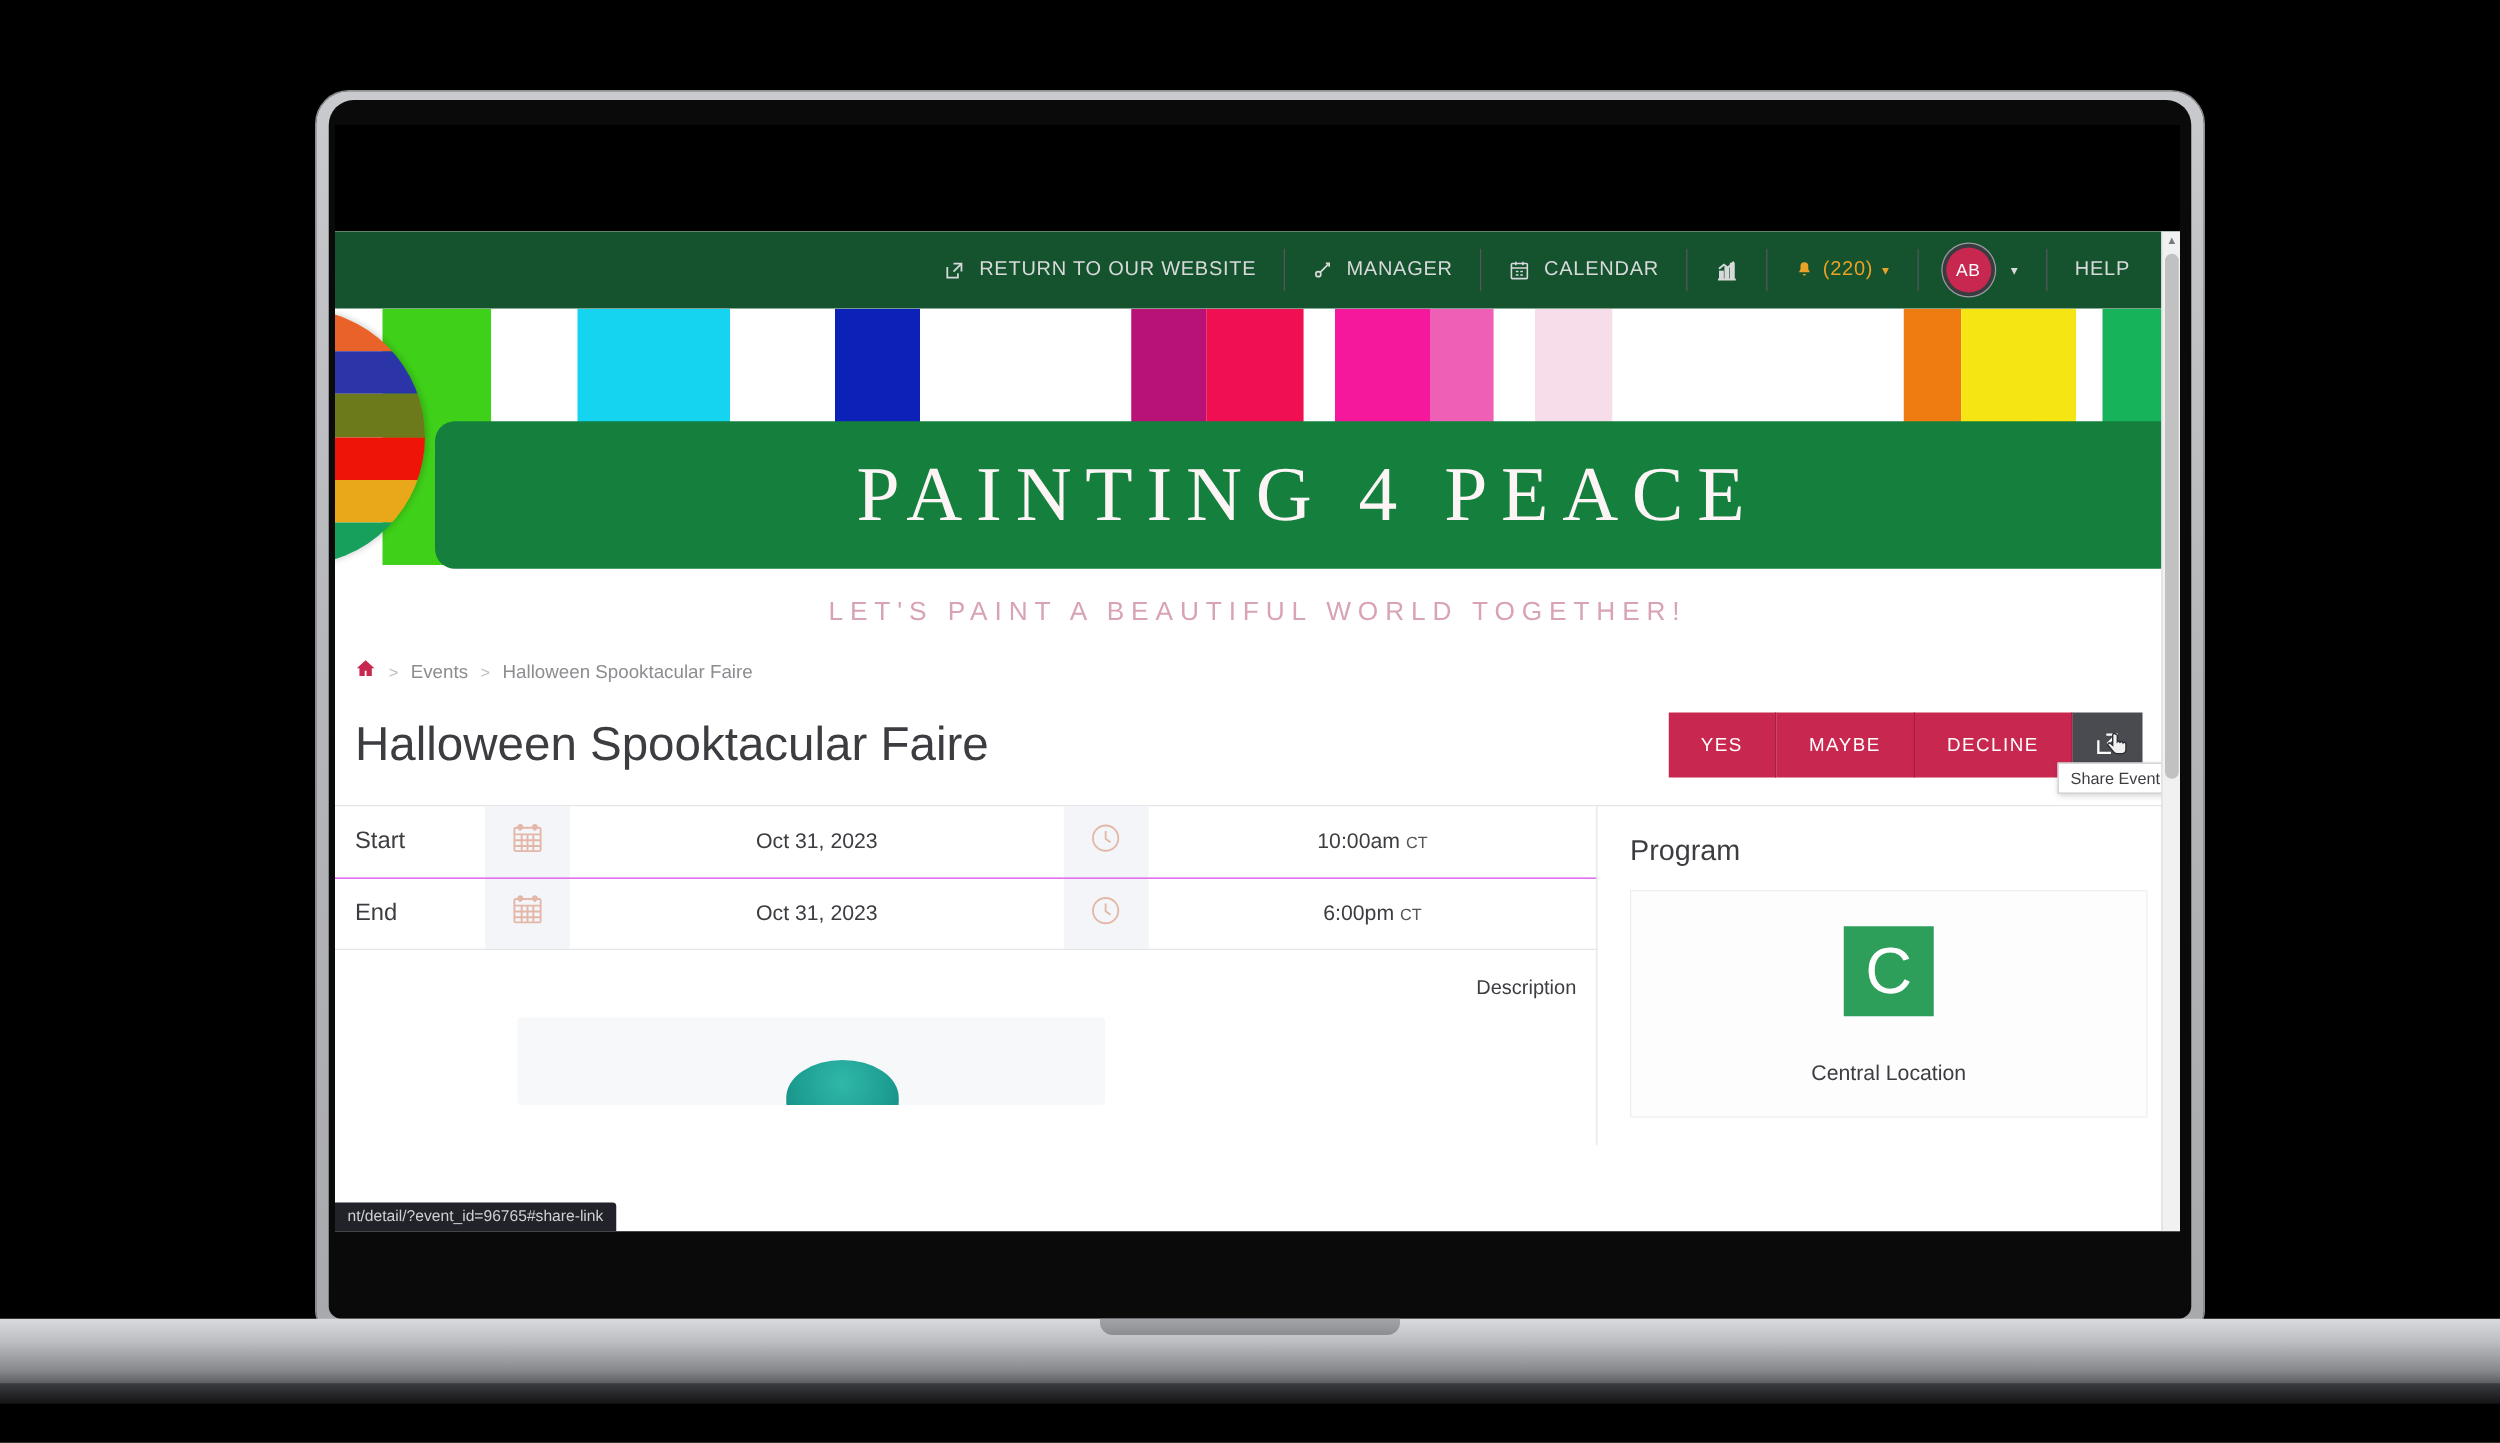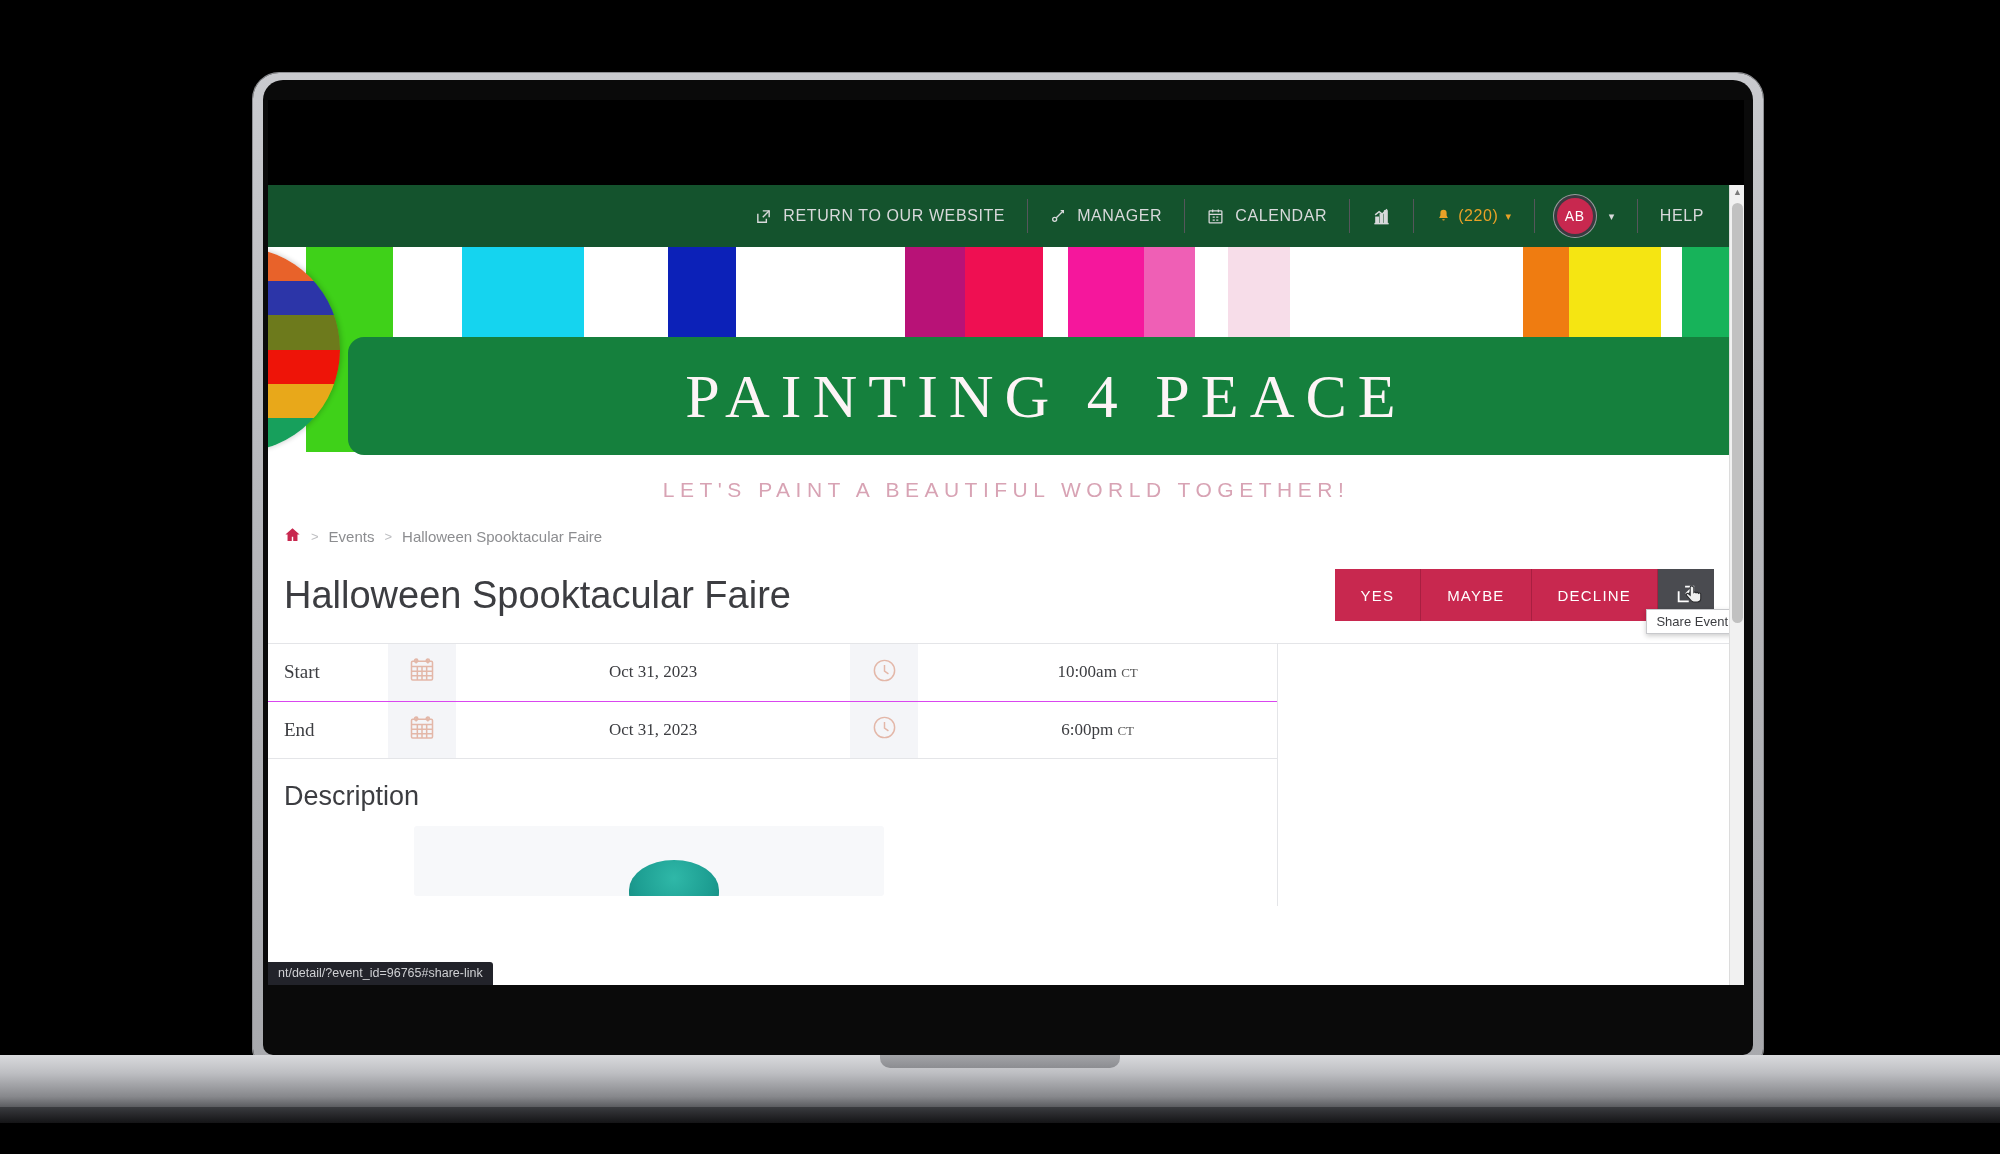--- a/index.html
+++ b/index.html
@@ -137,31 +137,31 @@
     color: #3c3d41; font-size: 13px; padding: 4px 9px;
     white-space: nowrap; box-shadow: 0 2px 5px rgba(0,0,0,.2);
   }
   .cursor-arrow { position: absolute; top: 14px; left: 26px; font-size: 22px; color: #2a2b2e; }
 
   
   .body-wrap { display: flex; background: #fff; border-top: 1px solid #e4e5e8; }
   .col-left { width: 1010px; border-right: 1px solid #e4e5e8; }
   .col-right { flex: 1; padding: 22px 26px; }
 
-  .datetime-table { width: 100%; border-collapse: collapse; font-family: Liberation Serif, serif; }
+  .datetime-table { width: 100%; border-collapse: collapse; }
   .datetime-table td { padding: 0; height: 57px; vertical-align: middle; }
   .cell-label { width: 120px; padding-left: 16px !important; font-size: 19px; color: #3c3d41; }
   .cell-icon { width: 68px; text-align: center; background: #f4f5f8; }
   .cell-value { text-align: center; font-size: 17px; color: #3c3d41; }
   .cell-value .tz { font-size: 13px; color: #555; }
   .row-end td { border-top: 1px solid #d946ef; }
   .cal-ic, .clock-ic { color: #e3b7a8; }
 
   .desc-section { border-top: 1px solid #e4e5e8; padding: 22px 16px 10px 16px; }
-  .desc-title { font-size: 27px; color: #3c3d41; }
+  .desc-title { font-size: 16px; color: #3c3d41; text-align: right; }
   .desc-media {
     margin: 14px 0 0 130px; width: 470px; height: 70px;
     background: #f7f8fa; border-radius: 3px; position: relative; overflow: hidden;
   }
   .desc-blob {
     position: absolute; left: 215px; top: 34px; width: 90px; height: 60px;
     background: radial-gradient(circle at 50% 30%, #2fb8a8 0%, #1d9e92 60%, #15867c 100%);
     border-radius: 50% 50% 45% 45%;
   }
 
@@ -424,20 +424,27 @@
           </table>
 
         <div class="desc-section">
           <div class="desc-title">Description</div>
           <div class="desc-media">
             <div class="desc-blob"></div>
           </div>
         </div>
       </div>
 
+      <div class="col-right">
+        <div class="program-title">Program</div>
+        <div class="program-card">
+          <div class="program-logo" style="background: rgb(46, 158, 91);">C</div>
+          <div class="program-name">Central Location</div>
+        </div>
+      </div>
     </div>
 
     <div class="scrollbar">
       <div class="scroll-arrow">▲</div>
       <div class="scroll-thumb"></div>
     </div>
 
     <div class="statusbar">nt/detail/?event_id=96765#share-link</div>
   </div>
 

